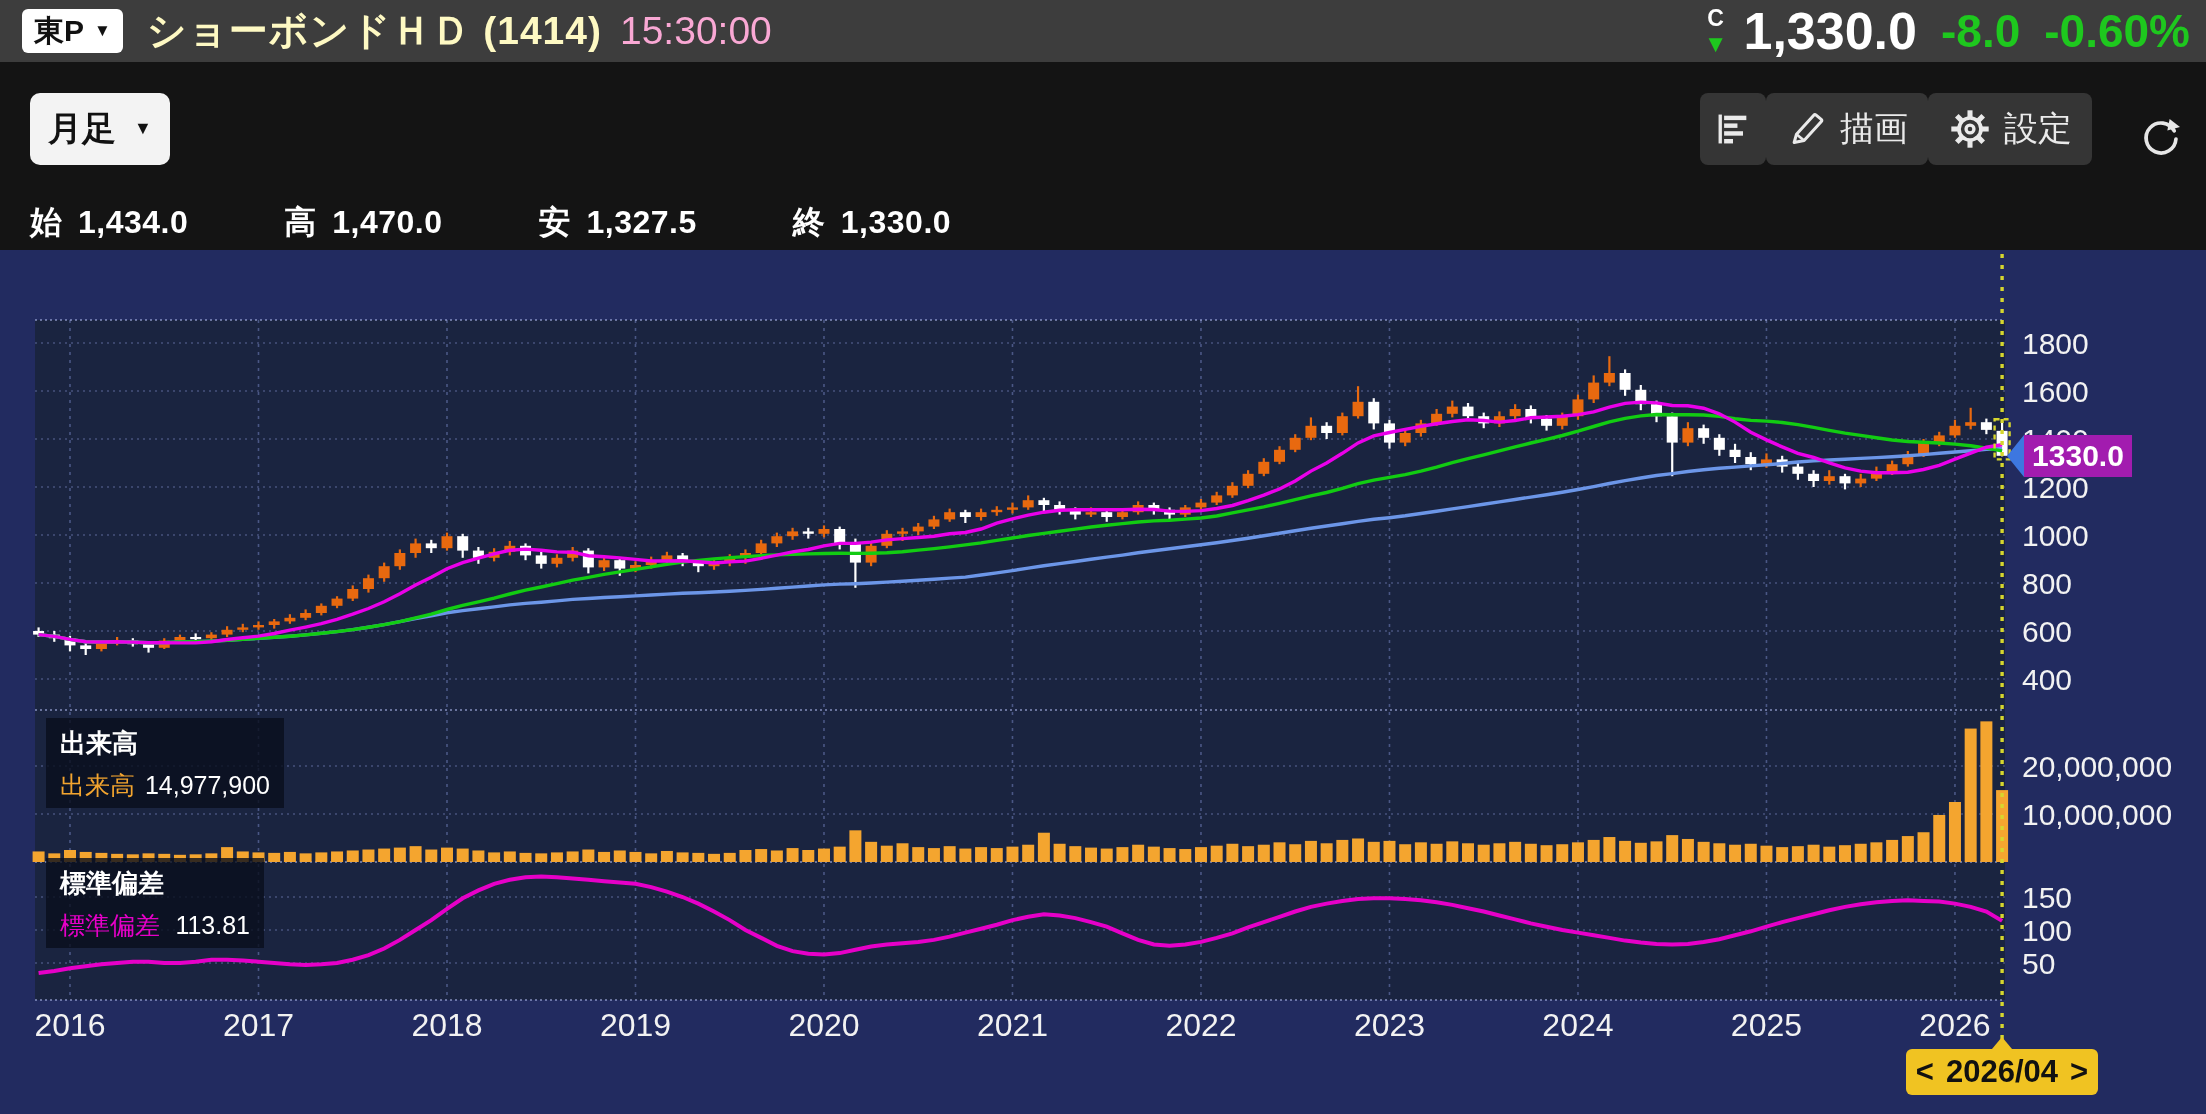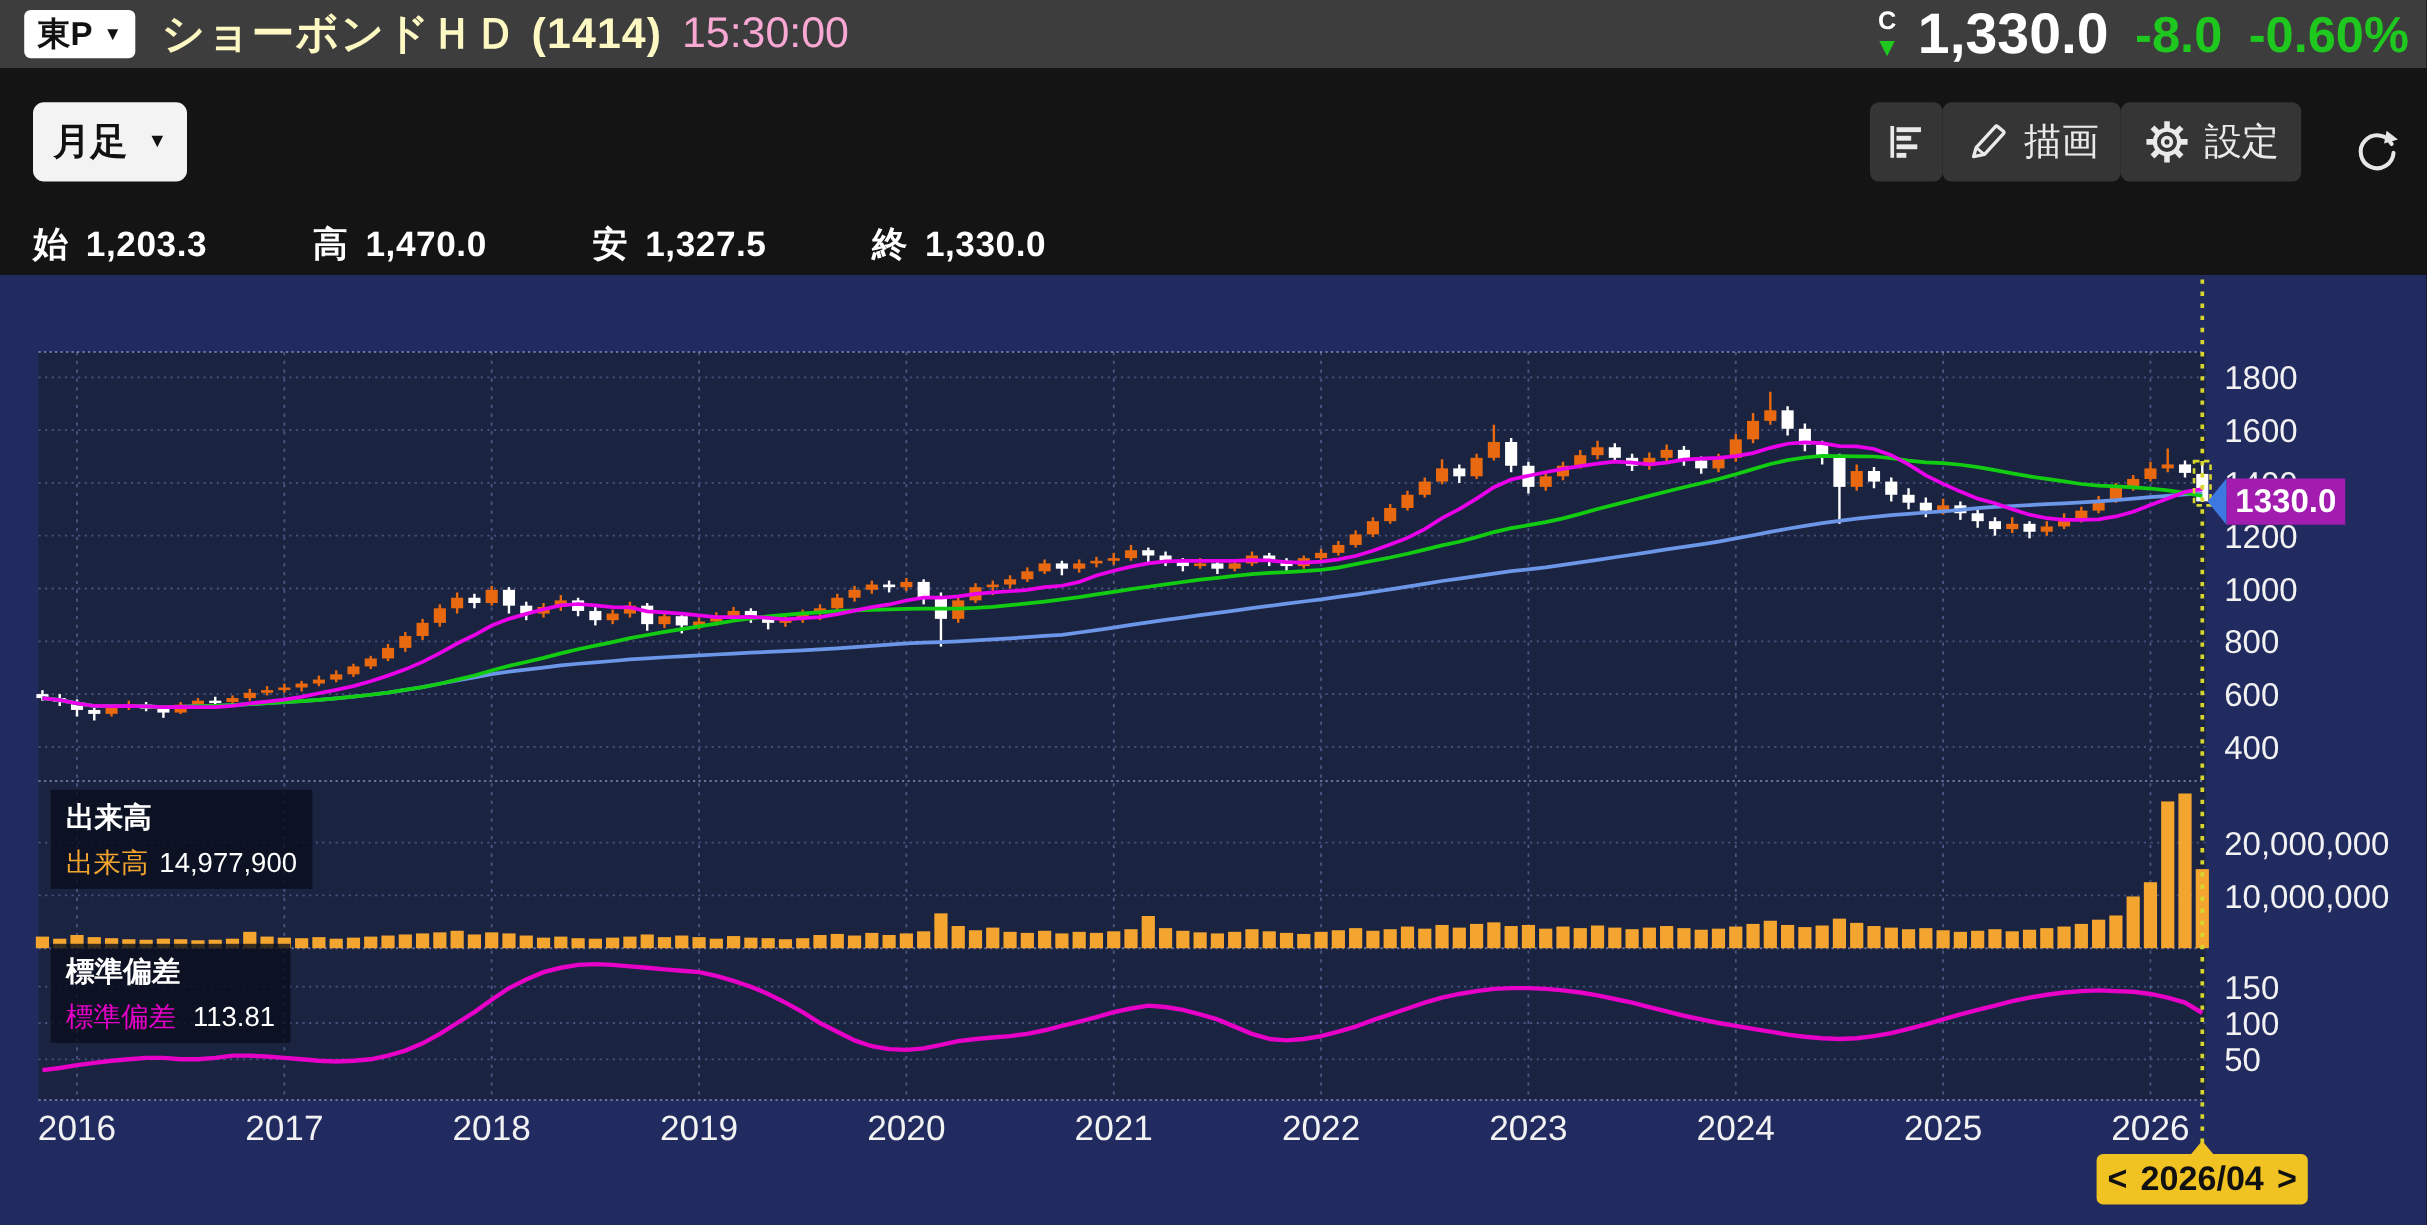--- a/index.html
+++ b/index.html
@@ -139,21 +139,21 @@
         <path d="M31.5 13 A13 13 0 1 0 33 20" fill="none" stroke="#e6e6e6" stroke-width="3.2" stroke-linecap="round"></path>
         <polygon points="27.5,2.5 36.5,9.5 25.5,12.5" fill="#e6e6e6"></polygon>
       </svg>
     </button>
   </div>
 </div>
 
 <div class="ohlc">
   <div class="grp">
       <span class="lbl">始</span>
-      <span class="val">1,203.3</span>
+      <span class="val">1,434.0</span>
     </div>
   <div class="grp">
       <span class="lbl">高</span>
       <span class="val">1,470.0</span>
     </div>
   <div class="grp">
       <span class="lbl">安</span>
       <span class="val">1,327.5</span>
     </div>
   <div class="grp">

